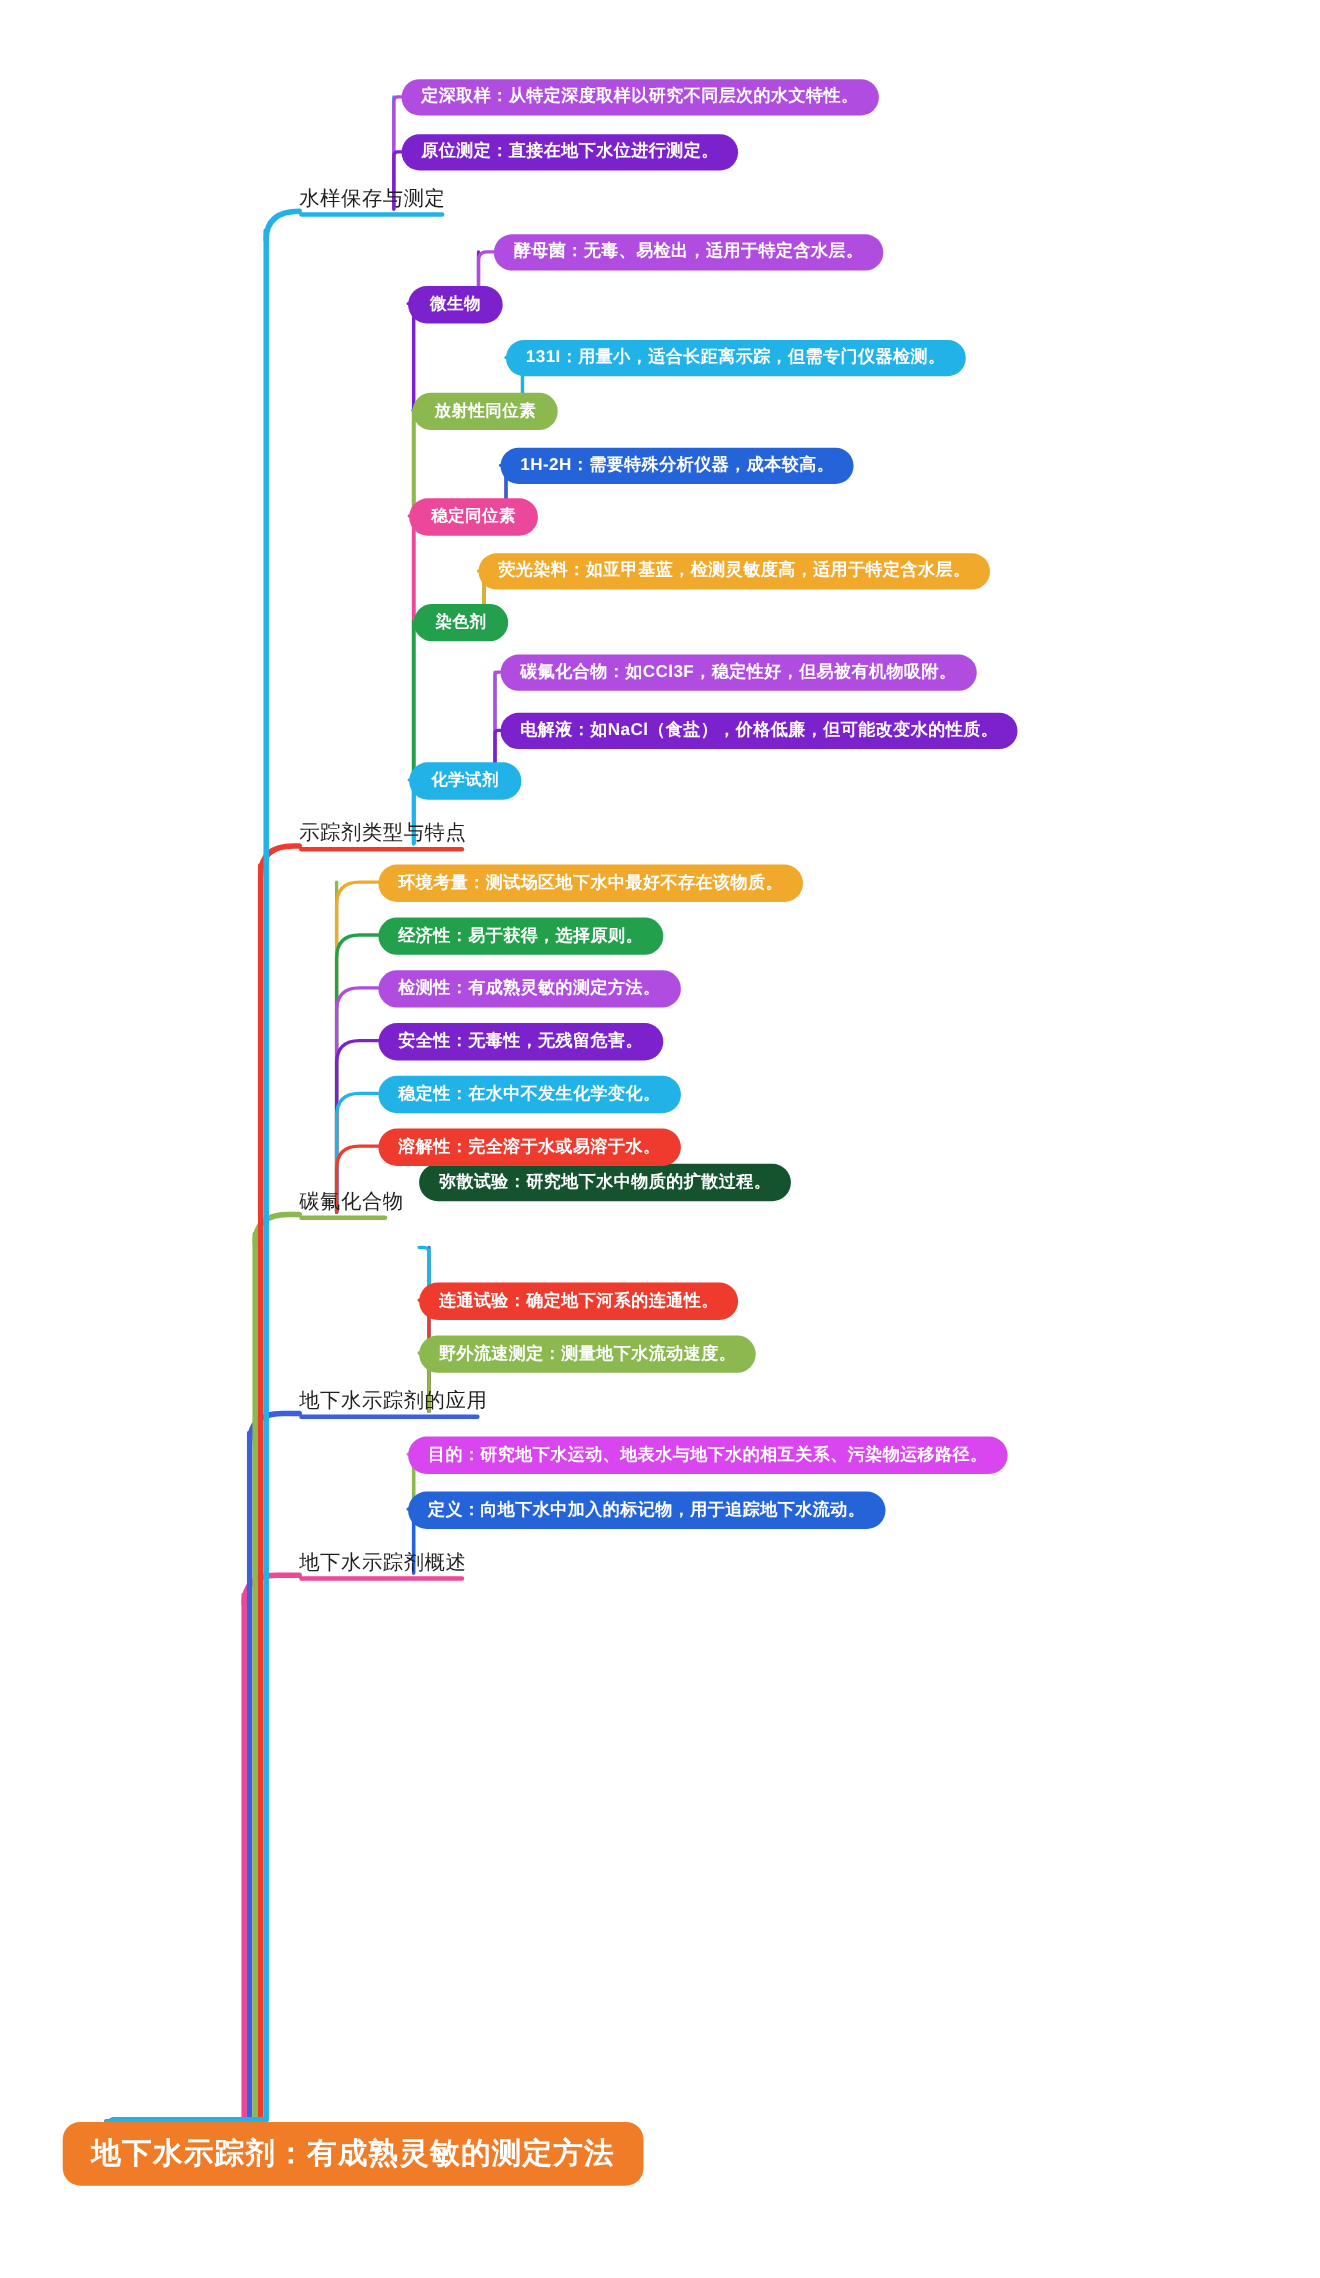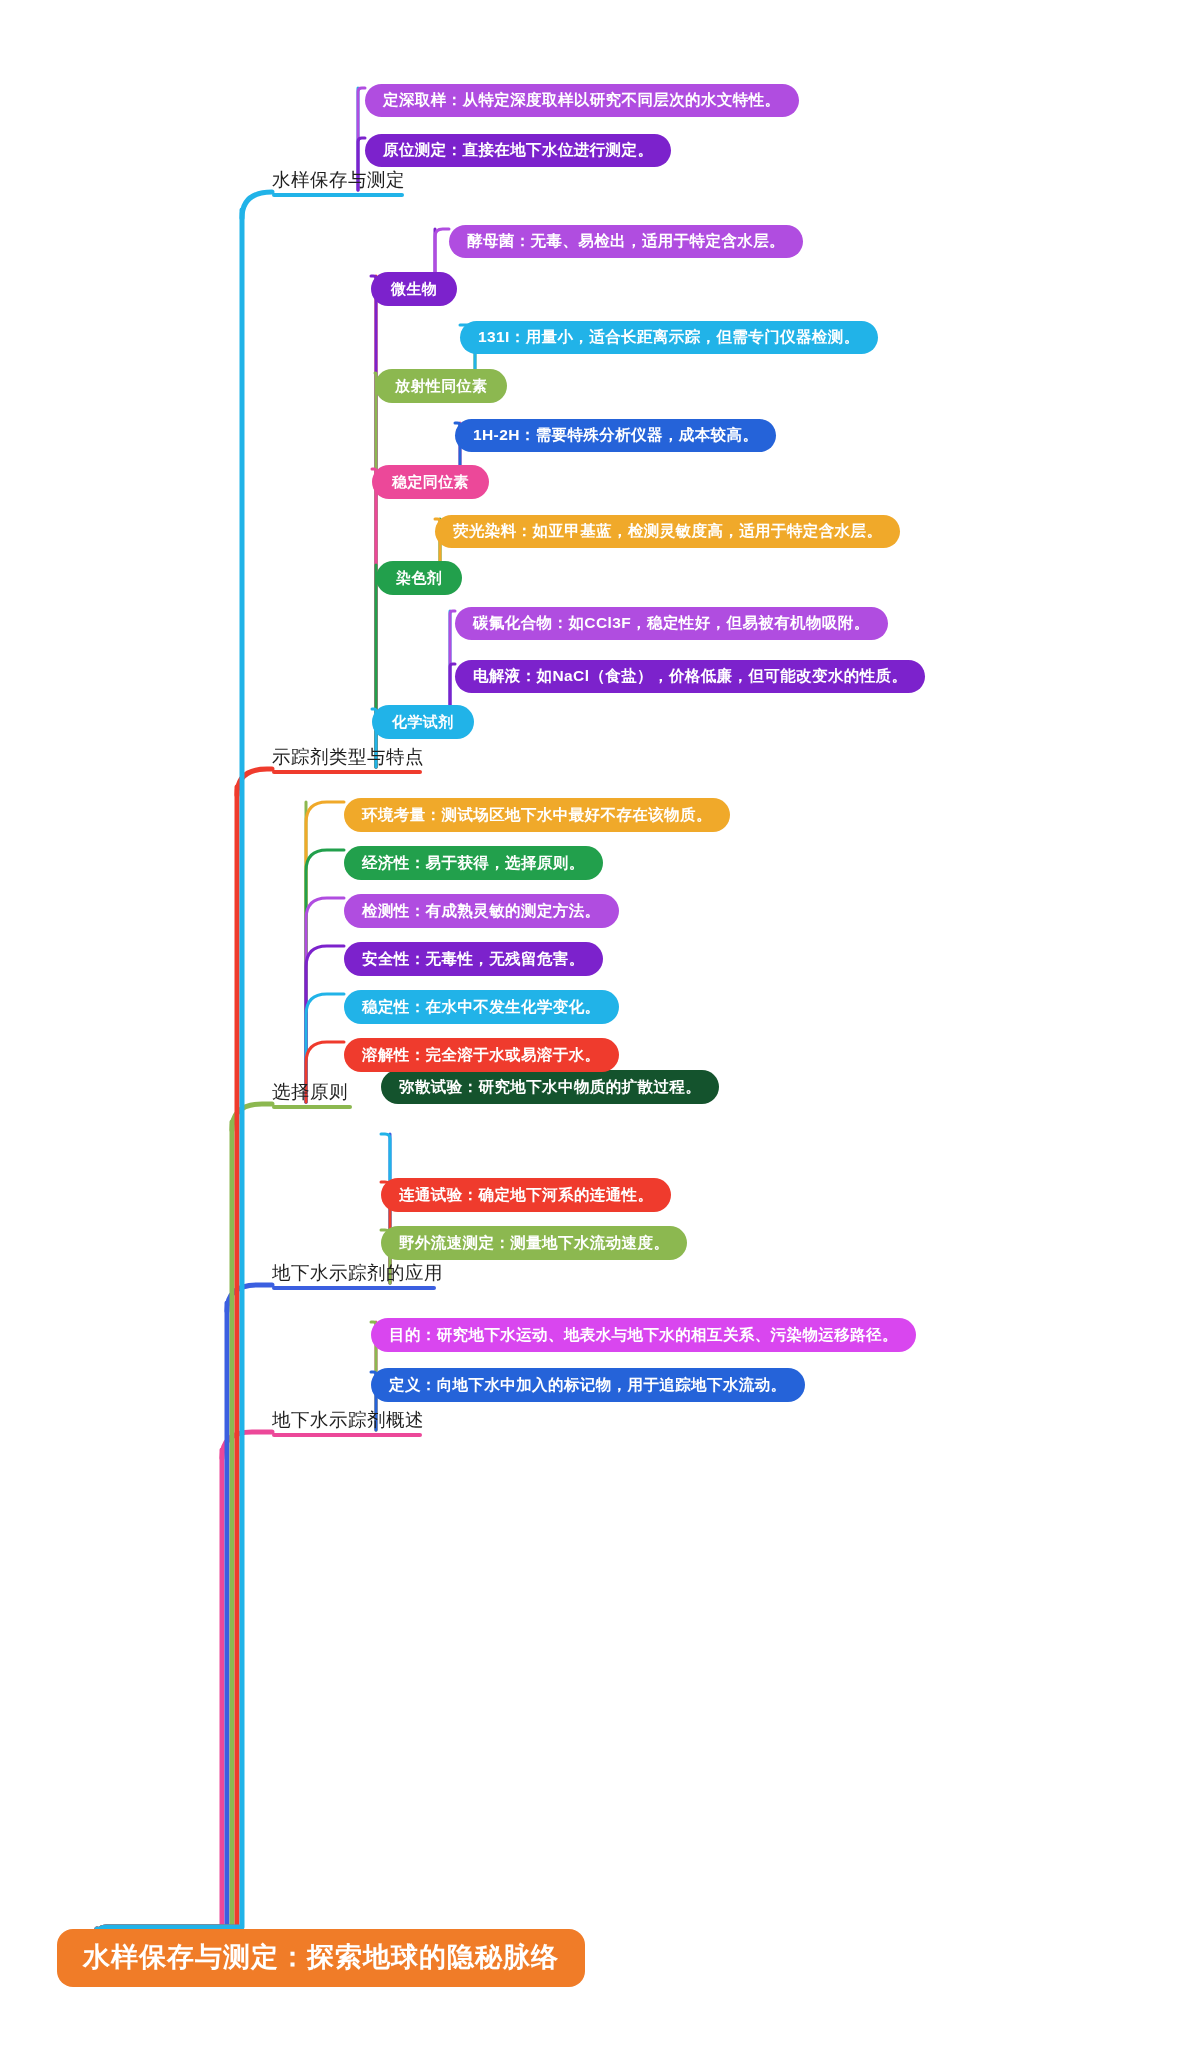--- a/index.html
+++ b/index.html
@@ -56,21 +56,20 @@
   }
   
   .pill {
     border-radius: 999px;
     padding: 7px 18px;
     color: #ffffff;
     font-size: 15.5px;
     font-weight: bold;
     letter-spacing: 0.4px;
     line-height: 1.2;
-    margin-top: 12px;
   }
   .pill.small { font-size: 15px; padding: 8px 20px; }
 </style>
 </head>
 <body>
 
 <div id="stage">
   <svg id="edges" viewBox="0 0 1200 2071" xmlns="http://www.w3.org/2000/svg">
       <path d="M 222 1925 L 222 1450" fill="none" stroke="#ec4899" stroke-width="5" stroke-linecap="round"></path>
       <path d="M 222 1458 Q 222 1432 252 1432 L 272 1432" fill="none" stroke="#ec4899" stroke-width="5" stroke-linecap="round"></path>
@@ -117,21 +116,21 @@
       <path d="M 450 705 L 450 666.75 Q 450 664 452.75 664 L 455 664" fill="none" stroke="#7c22cc" stroke-width="3" stroke-linecap="round"></path>
       <path d="M 242 1925 L 242 210" fill="none" stroke="#21b3e8" stroke-width="5" stroke-linecap="round"></path>
       <path d="M 242 218 Q 242 192 272 192 L 272 192" fill="none" stroke="#21b3e8" stroke-width="5" stroke-linecap="round"></path>
       <path d="M 97 1929 L 97 1937 Q 97 1927 107 1927 L 242 1927" fill="none" stroke="#21b3e8" stroke-width="5" stroke-linecap="round"></path>
       <path d="M 358 190 L 358 88" fill="none" stroke="#21b3e8" stroke-width="3" stroke-linecap="round"></path>
       <path d="M 358 190 L 358 91.85 Q 358 88 361.85 88 L 365 88" fill="none" stroke="#b04de0" stroke-width="3" stroke-linecap="round"></path>
       <path d="M 358 190 L 358 141.85 Q 358 138 361.85 138 L 365 138" fill="none" stroke="#7c22cc" stroke-width="3" stroke-linecap="round"></path>
     </svg>
   <div id="nodes">
       <div class="node root" style="left: 57px; top: 1929px; min-width: 367px; min-height: 47px; background: rgb(240, 124, 40);">
-        <span>水样保存与测定：探索地球的隐秘脉络</span>
+        <span>地下水示踪剂：有成熟灵敏的测定方法</span>
       </div>
       <div class="node l1" style="left: 266px; top: 1406px; min-width: 150px; min-height: 26px;">
         <span>地下水示踪剂概述</span>
         <span class="uline" style="background: rgb(236, 72, 153); width: 150px;"></span>
       </div>
       <div class="node pill" style="left: 371px; top: 1306px; min-width: 484px; min-height: 34px; background: #d946ef;">
         <span>目的：研究地下水运动、地表水与地下水的相互关系、污染物运移路径。</span>
       </div>
       <div class="node pill" style="left: 371px; top: 1356px; min-width: 380px; min-height: 34px; background: rgb(37, 99, 217);">
         <span>定义：向地下水中加入的标记物，用于追踪地下水流动。</span>
@@ -143,21 +142,21 @@
       <div class="node pill" style="left: 381px; top: 1058px; min-width: 304px; min-height: 34px; background: #14532d; font-family: Liberation Serif, serif;">
         <span>弥散试验：研究地下水中物质的扩散过程。</span>
       </div>
       <div class="node pill" style="left: 381px; top: 1166px; min-width: 262px; min-height: 34px; background: rgb(239, 59, 45); text-align: right;">
         <span>连通试验：确定地下河系的连通性。</span>
       </div>
       <div class="node pill" style="left: 381px; top: 1214px; min-width: 274px; min-height: 34px; background: rgb(140, 184, 80);">
         <span>野外流速测定：测量地下水流动速度。</span>
       </div>
       <div class="node l1" style="left: 266px; top: 1078px; min-width: 80px; min-height: 26px;">
-        <span>选择原则</span>
+        <span>碳氟化合物</span>
         <span class="uline" style="background: rgb(140, 184, 80); width: 80px;"></span>
       </div>
       <div class="node pill" style="left: 344px; top: 786px; min-width: 340px; min-height: 34px; background: rgb(240, 169, 42);">
         <span>环境考量：测试场区地下水中最好不存在该物质。</span>
       </div>
       <div class="node pill" style="left: 344px; top: 834px; min-width: 228px; min-height: 34px; background: rgb(34, 160, 76);">
         <span>经济性：易于获得，选择原则。</span>
       </div>
       <div class="node pill" style="left: 344px; top: 882px; min-width: 244px; min-height: 34px; background: rgb(176, 77, 224);">
         <span>检测性：有成熟灵敏的测定方法。</span>

